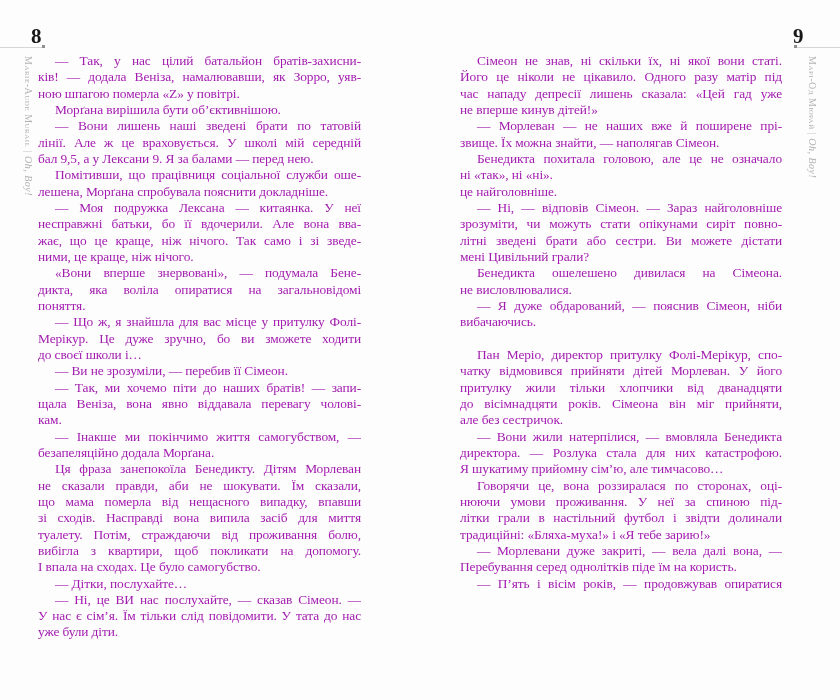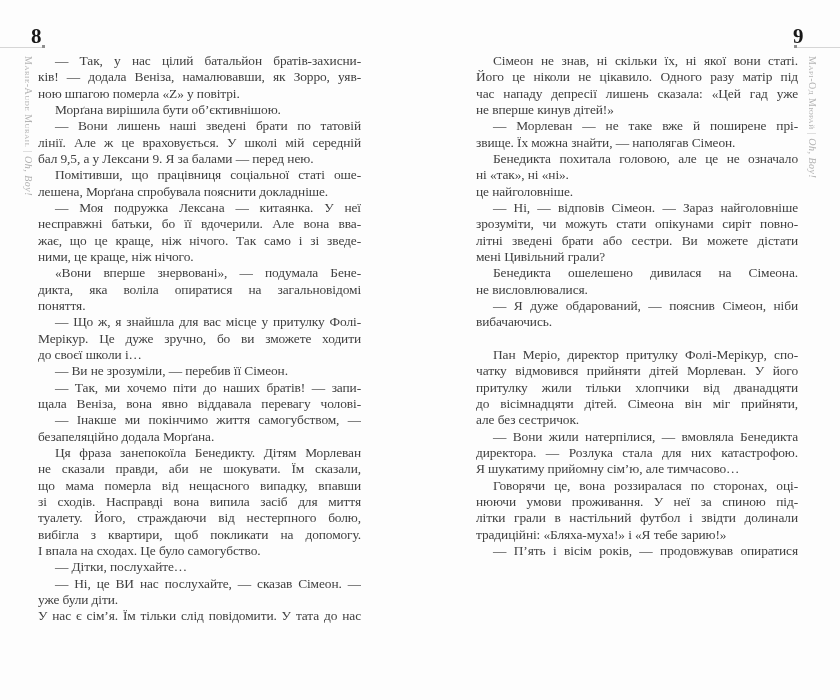--- a/index.html
+++ b/index.html
@@ -40,26 +40,26 @@
   #margin-right { left: 807px; top: 56px; }
   .m-author { font-variant: small-caps; }
   .m-sep::before { content: " "; }
   .m-sep::after  { content: " "; }
   .m-sep { color: #c6c6c6; }
   .m-title { font-style: italic; }
 
   .text-block {
     position: absolute;
     top: 53px;
-    color: #404040;
+    color: #a21caf;
     font-size: 13.4px;
     letter-spacing: -0.1px;
   }
   #text-left  { left: 38px;  width: 323px; }
-  #text-right { left: 476px; width: 322px; }
+  #text-right { left: 460px; width: 322px; }
 
   .para { margin: 0; }
   .para.gap { margin-top: 16.34px; }
   .line {
     height: 16.34px;
     line-height: 16.34px;
     overflow: hidden;
     text-align: left;
   }
   .line.just { text-align: justify; text-align-last: justify; }
@@ -85,21 +85,21 @@
         </div>
         <div class="para">
           <div class="line first">Морґана вирішила бути об’єктивнішою.</div>
         </div>
         <div class="para">
           <div class="line first just">— Вони лишень наші зведені брати по татовій</div>
           <div class="line just">лінії. Але ж це враховується. У школі мій середній</div>
           <div class="line">бал 9,5, а у Лексани 9. Я за балами — перед нею.</div>
         </div>
         <div class="para">
-          <div class="line first just">Помітивши, що працівниця соціальної статі оше-</div>
+          <div class="line first just">Помітивши, що працівниця соціальної служби оше-</div>
           <div class="line">лешена, Морґана спробувала пояснити докладніше.</div>
         </div>
         <div class="para">
           <div class="line first just">— Моя подружка Лексана — китаянка. У неї</div>
           <div class="line just">несправжні батьки, бо її вдочерили. Але вона вва-</div>
           <div class="line just">жає, що це краще, ніж нічого. Так само і зі зведе-</div>
           <div class="line">ними, це краще, ніж нічого.</div>
         </div>
         <div class="para">
           <div class="line first just">«Вони вперше знервовані», — подумала Бене-</div>
@@ -110,61 +110,62 @@
           <div class="line first just">— Що ж, я знайшла для вас місце у притулку Фолі-</div>
           <div class="line just">Мерікур. Це дуже зручно, бо ви зможете ходити</div>
           <div class="line">до своєї школи і…</div>
         </div>
         <div class="para">
           <div class="line first">— Ви не зрозуміли, — перебив її Сімеон.</div>
         </div>
         <div class="para">
           <div class="line first just">— Так, ми хочемо піти до наших братів! — запи-</div>
           <div class="line just">щала Веніза, вона явно віддавала перевагу чолові-</div>
+          <div class="line">кам.</div>
         </div>
         <div class="para">
           <div class="line first just">— Інакше ми покінчимо життя самогубством, —</div>
           <div class="line">безапеляційно додала Морґана.</div>
         </div>
         <div class="para">
           <div class="line first just">Ця фраза занепокоїла Бенедикту. Дітям Морлеван</div>
           <div class="line just">не сказали правди, аби не шокувати. Їм сказали,</div>
           <div class="line just">що мама померла від нещасного випадку, впавши</div>
           <div class="line just">зі сходів. Насправді вона випила засіб для миття</div>
-          <div class="line just">туалету. Його, страждаючи від нестерпного болю,</div>
+          <div class="line just">туалету. Потім, страждаючи від проживання болю,</div>
           <div class="line just">вибігла з квартири, щоб покликати на допомогу.</div>
           <div class="line">І впала на сходах. Це було самогубство.</div>
         </div>
         <div class="para">
           <div class="line first">— Дітки, послухайте…</div>
         </div>
         <div class="para">
           <div class="line first just">— Ні, це ВИ нас послухайте, — сказав Сімеон. —</div>
+          <div class="line just">У нас є сім’я. Їм тільки слід повідомити. У тата до нас</div>
           <div class="line">уже були діти.</div>
-          <div class="line just">У нас є сім’я. Їм тільки слід повідомити. У тата до нас</div>
         </div>
       </div>
   </div>
 
   <div class="page-right">
     <div class="pagenum" id="pn-right">9</div>
     <div class="rule rule-right"></div>
     <div class="rule-dot dot-right"></div>
     <div class="margin-text" id="margin-right">
       <span class="m-author">Марі-Од Мюрай</span><span class="m-sep">|</span><span class="m-title">Oh, Boy!</span>
     </div>
     <div class="text-block" id="text-right">
         <div class="para">
           <div class="line first just">Сімеон не знав, ні скільки їх, ні якої вони статі.</div>
           <div class="line just">Його це ніколи не цікавило. Одного разу матір під</div>
           <div class="line just">час нападу депресії лишень сказала: «Цей гад уже</div>
           <div class="line">не вперше кинув дітей!»</div>
         </div>
         <div class="para">
-          <div class="line first just">— Морлеван — не таке вже й поширене прі-</div>
+          <div class="line first just">— Морлеван — не наших вже й поширене прі-</div>
           <div class="line">звище. Їх можна знайти, — наполягав Сімеон.</div>
         </div>
         <div class="para">
           <div class="line first just">Бенедикта похитала головою, але це не означало</div>
           <div class="line">ні «так», ні «ні».</div>
         </div>
         <div class="para">
           <div class="line">це найголовніше.</div>
         </div>
         <div class="para">
@@ -178,33 +179,37 @@
           <div class="line">не висловлювалися.</div>
         </div>
         <div class="para">
           <div class="line first just">— Я дуже обдарований, — пояснив Сімеон, ніби</div>
           <div class="line">вибачаючись.</div>
         </div>
         <div class="para gap">
           <div class="line first just">Пан Меріо, директор притулку Фолі-Мерікур, спо-</div>
           <div class="line just">чатку відмовився прийняти дітей Морлеван. У його</div>
           <div class="line just">притулку жили тільки хлопчики від дванадцяти</div>
-          <div class="line just">до вісімнадцяти дітей. Сімеона він міг прийняти,</div>
+          <div class="line just">до вісімнадцяти років. Сімеона він міг прийняти,</div>
           <div class="line">але без сестричок.</div>
         </div>
         <div class="para">
           <div class="line first just">— Вони жили натерпілися, — вмовляла Бенедикта</div>
           <div class="line just">директора. — Розлука стала для них катастрофою.</div>
           <div class="line">Я шукатиму прийомну сім’ю, але тимчасово…</div>
         </div>
         <div class="para">
           <div class="line first just">Говорячи це, вона роззиралася по сторонах, оці-</div>
           <div class="line just">нюючи умови проживання. У неї за спиною під-</div>
           <div class="line just">літки грали в настільний футбол і звідти долинали</div>
           <div class="line">традиційні: «Бляха-муха!» і «Я тебе зарию!»</div>
         </div>
         <div class="para">
+          <div class="line first just">— Морлевани дуже закриті, — вела далі вона, —</div>
+          <div class="line">Перебування серед однолітків піде їм на користь.</div>
+        </div>
+        <div class="para">
           <div class="line first just">— П’ять і вісім років, — продовжував опиратися</div>
         </div>
       </div>
   </div>
 
 </div>
 
 </body></html>

